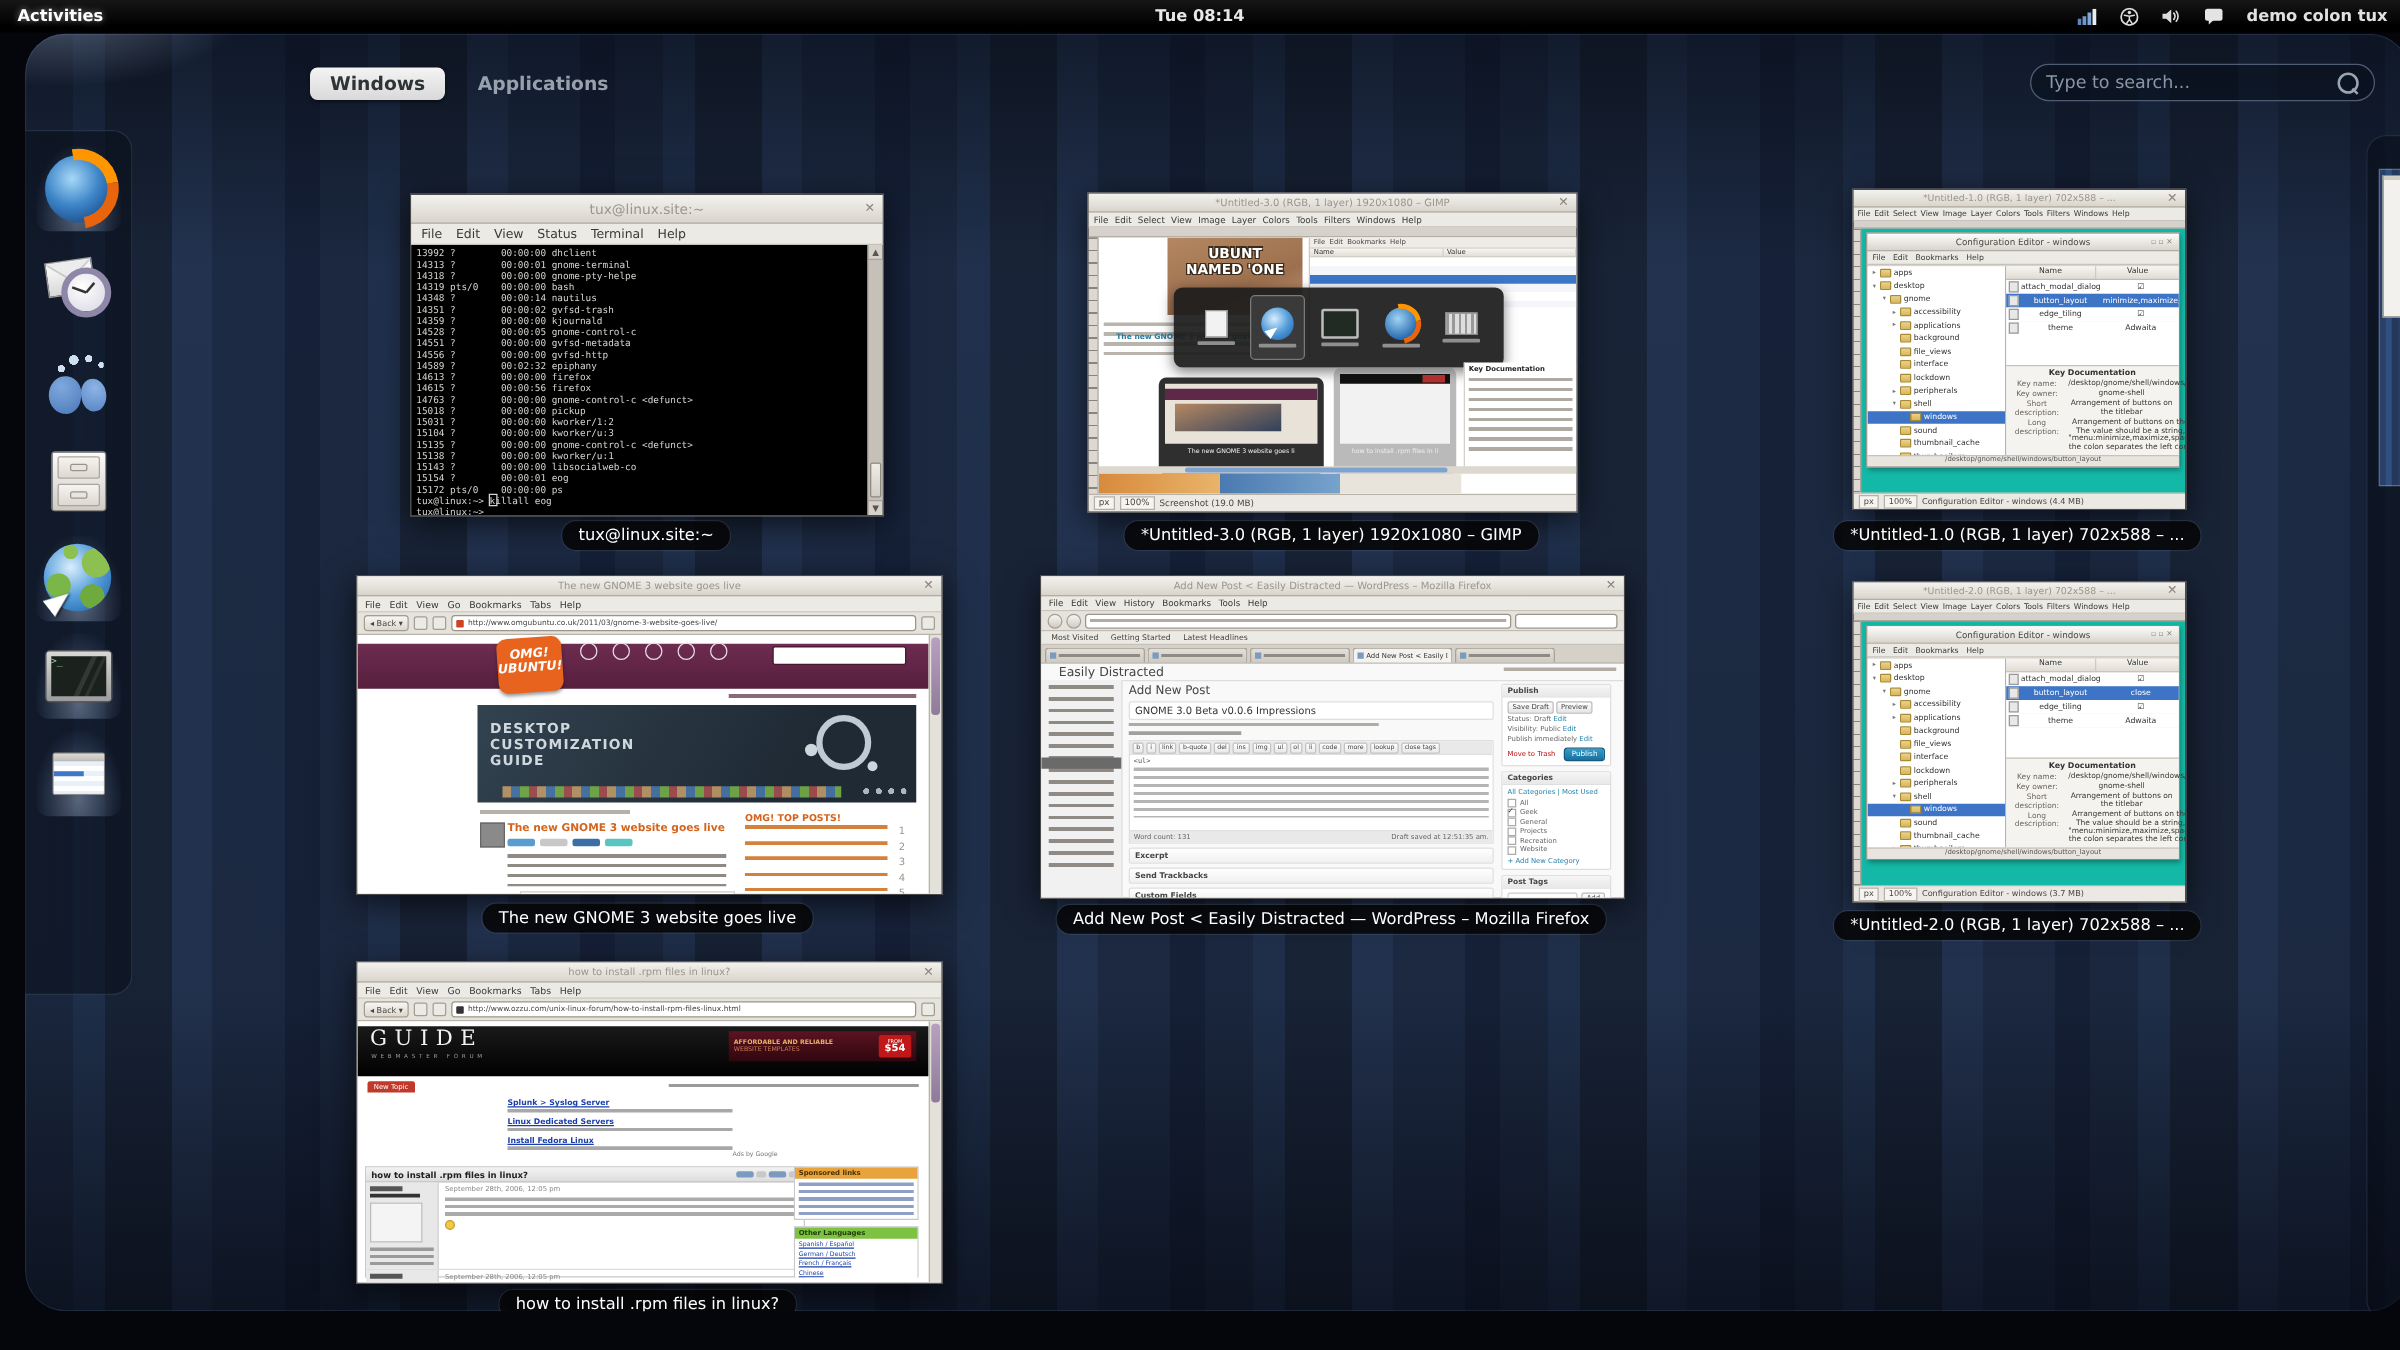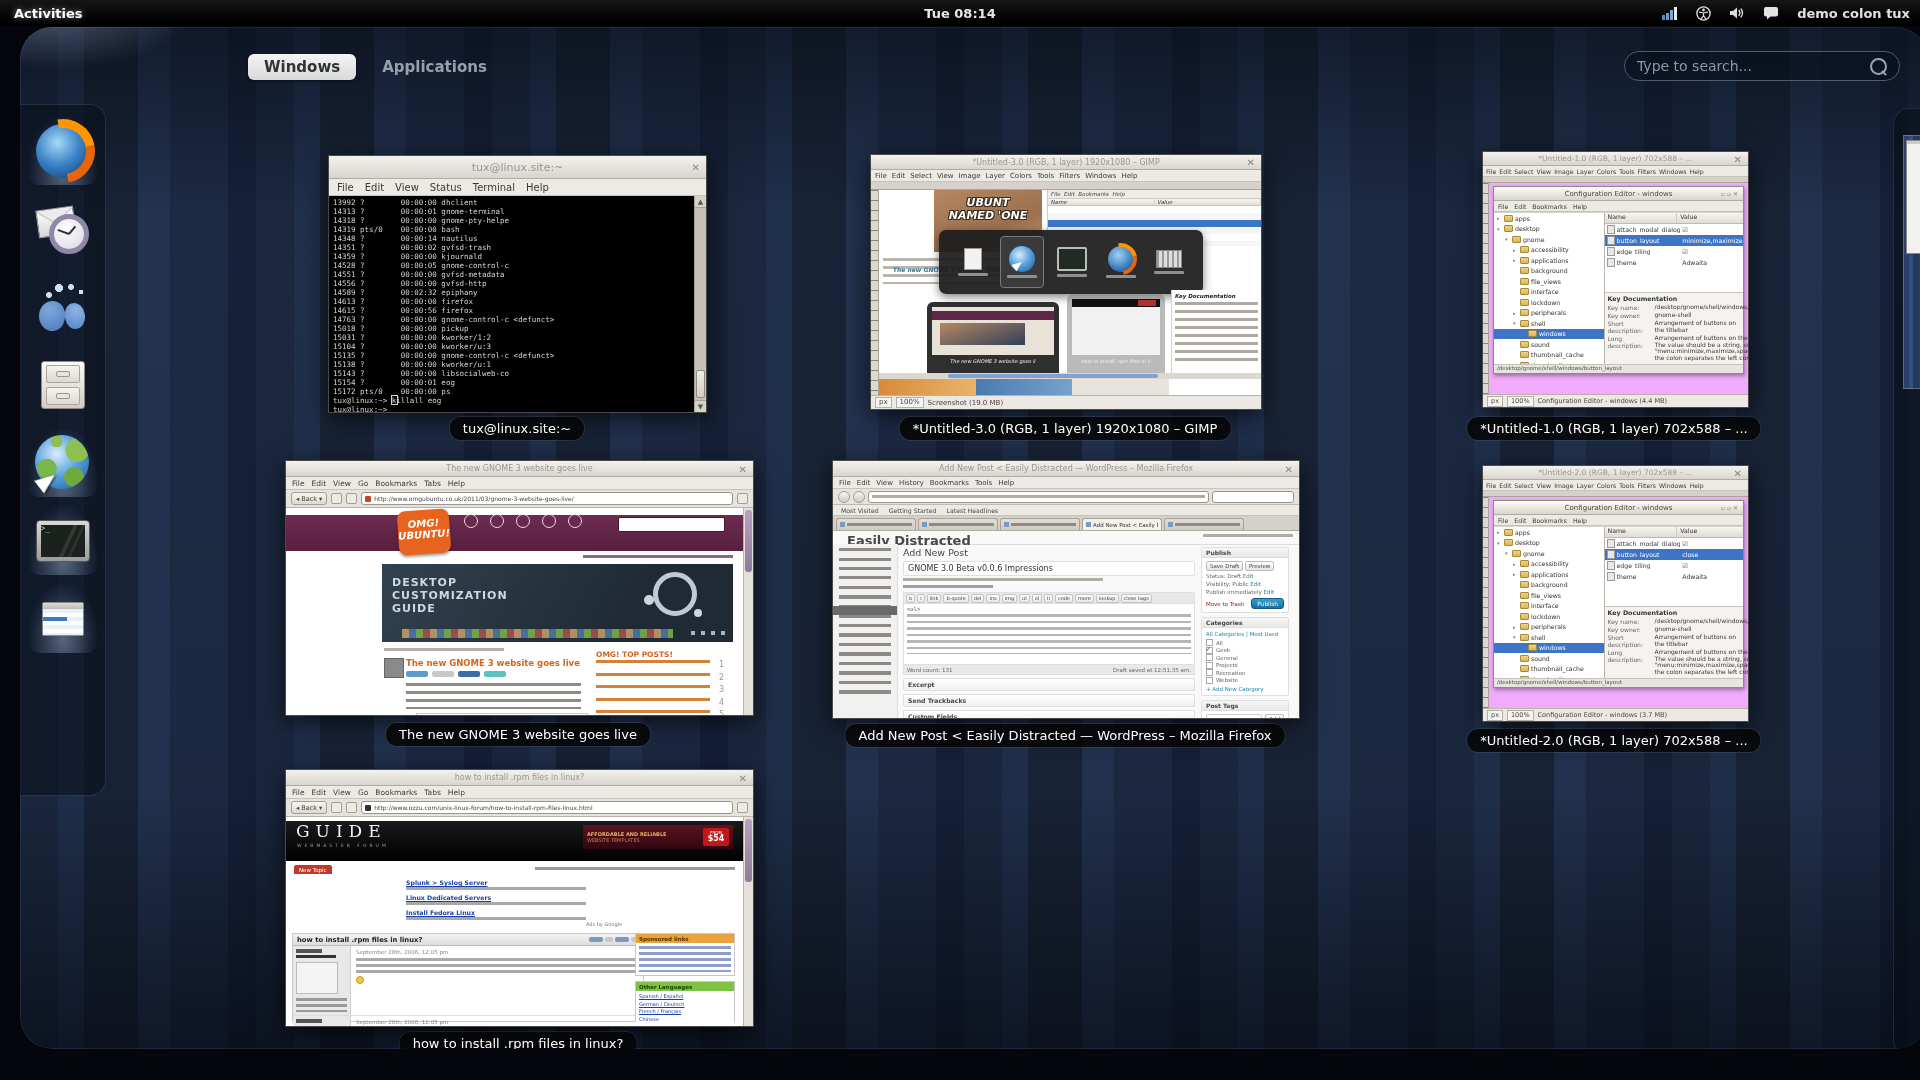--- a/index.html
+++ b/index.html
@@ -148,21 +148,21 @@
   .vscroll .vthumb{position:absolute;left:1px;right:1px;background:linear-gradient(#efece6,#d2cec6);
     border:1px solid #8f8a80;border-radius:2px;}
   .vscroll .arr.bot{border-top:1px solid #a8a398;border-bottom:none;}
 
   
   #t-gimp{left:850px;top:127px;width:390px;height:254px;display:flex;flex-direction:column;}
   .gimp-menu{height:11px;font-size:7px;gap:5px;padding:0 4px;}
   .ruler-h{height:7px;background:linear-gradient(#e8e5df,#d5d1c9) repeating-linear-gradient(90deg,#8a857b 0 1px,transparent 1px 10px);border-bottom:1px solid #aaa49a;}
   .gimp-mid{flex:1;display:flex;min-height:0;}
   .ruler-v{width:7px;background:repeating-linear-gradient(180deg,#8a857b 0 1px,#ddd9d2 1px 10px);border-right:1px solid #aaa49a;}
-  .canvas{flex:1;position:relative;background:#fff;overflow:hidden;font-style:italic;}
+  .canvas{flex:1;position:relative;background:#fff;overflow:hidden;}
   .statusbar{height:13px;background:#ece9e4;border-top:1px solid #b8b3a9;display:flex;
     align-items:center;font-size:7px;color:#4a463f;gap:4px;padding:0 4px;}
   .statusbar .cell{border:1px solid #b5b0a6;background:#f6f4f0;padding:0 3px;height:9px;line-height:9px;}
   
   #g-meme{position:absolute;left:55px;top:0;width:108px;height:62px;
     background:linear-gradient(160deg,#b58862,#9c6f4e 60%,#c59c78);color:#fff;
     font-weight:bold;font-size:11px;line-height:13px;text-align:center;padding-top:6px;box-sizing:border-box;
     text-shadow:-1px -1px 0 #3a2a1a,1px -1px 0 #3a2a1a,-1px 1px 0 #3a2a1a,1px 1px 0 #3a2a1a;}
   #g-artlines{position:absolute;left:4px;top:68px;width:150px;height:26px;--lc:#b9b4ac;}
   #g-arttitle{position:absolute;left:14px;top:76px;font-size:6px;color:#2b7a9e;font-weight:bold;}
@@ -218,21 +218,21 @@
 
   
   .conf{width:265px;height:255px;display:flex;flex-direction:column;}
   #t-conf1{left:1462px;top:124px;}
   #t-conf2{left:1462px;top:438px;}
   .conf .titlebar{height:13px;font-size:7.5px;}
   .conf .gimp-menu{height:10px;font-size:6.2px;gap:3px;padding:0 3px;}
   .conf .ruler-h{height:5px;}
   .conf-mid{flex:1;display:flex;min-height:0;}
   .conf .ruler-v{width:5px;}
-  .conf-canvas{flex:1;position:relative;background:#f0abfc;overflow:hidden;}
+  .conf-canvas{flex:1;position:relative;background:#14b8a6;overflow:hidden;text-align:center;}
   .dlg{position:absolute;left:4px;top:3px;right:4px;height:186px;background:#ece9e4;
     border:1px solid #8f8a80;box-shadow:1px 2px 4px rgba(0,0,0,.35);display:flex;flex-direction:column;}
   .dlg-title{height:13px;background:linear-gradient(#fdfcfa,#d9d5cd);border-bottom:1px solid #b2ada3;
     font-size:7px;color:#4a463f;display:flex;align-items:center;justify-content:center;position:relative;}
   .dlg-title .btns{position:absolute;right:3px;font-size:6px;color:#8a857b;letter-spacing:2px;}
   .dlg-menu{height:10px;font-size:6.2px;gap:6px;padding:0 4px;}
   .dlg-body{flex:1;display:flex;min-height:0;border-top:1px solid #d8d4cc;}
   .tree{width:44%;background:#fff;border-right:1px solid #b8b3a9;overflow:hidden;font-size:6.2px;color:#333;}
   .trow{height:10.5px;display:flex;align-items:center;gap:2px;white-space:nowrap;}
   .trow .ar{width:5px;font-size:5px;color:#777;}
@@ -326,21 +326,21 @@
     gap:10px;padding:0 8px;font-size:6.2px;color:#4a463f;}
   #wp-tabs{height:13px;background:#d5d1c9;border-bottom:1px solid #b2ada3;display:flex;align-items:flex-end;padding:1px 3px 0;gap:2px;}
   .ftab{width:72px;height:11px;border:1px solid #a8a398;border-bottom:none;border-radius:3px 3px 0 0;
     background:linear-gradient(#e2dfd8,#cfcac2);display:flex;align-items:center;padding:0 3px;gap:2px;}
   .ftab.active{background:#f4f2ee;}
   .ftab .fv{width:5px;height:5px;background:#7a9ac0;flex:none;}
   .ftab .tl{flex:1;height:3px;--lc:#8f8b84;}
   .ftab .tt{font-size:5.5px;color:#333;white-space:nowrap;overflow:hidden;}
   #wp-page{flex:1;position:relative;background:#f9f9f9;overflow:hidden;}
   #wp-head{position:absolute;left:0;right:0;top:0;height:13px;background:#f9f9f9;border-bottom:1px solid #ddd;}
-  #wp-head .site{position:absolute;left:14px;top:2px;font-size:13px;color:#464646;font-weight:bold;}
+  #wp-head .site{position:absolute;left:14px;top:2px;font-size:10px;color:#464646;font-weight:normal;}
   #wp-head .hd-r{position:absolute;right:6px;top:3px;width:90px;height:4px;--lc:#b0aca4;}
   #wp-sidebar{position:absolute;left:0;top:13px;bottom:0;width:64px;background:#f1f1f1;border-right:1px solid #ddd;}
   #wp-sidebar .sl{margin:4px 6px;height:150px;--lc:#8f8b84;background:repeating-linear-gradient(180deg,var(--lc) 0 3px,transparent 3px 9.5px);}
   #wp-sidebar .cur{position:absolute;left:0;right:0;top:62px;height:9px;background:#6a6a6a;}
   #wp-main{position:absolute;left:70px;top:16px;width:292px;}
   #wp-h1{font-size:9.5px;color:#464646;}
   #wp-titlebox{margin-top:3px;height:13px;background:#fff;border:1px solid #dfdfdf;border-radius:2px;
     font-size:8px;color:#333;display:flex;align-items:center;padding:0 4px;}
   #wp-permalink{margin-top:2px;height:4px;width:200px;--lc:#b0aca4;}
   #wp-upload{margin-top:3px;height:4px;width:90px;--lc:#a0a0a0;}

